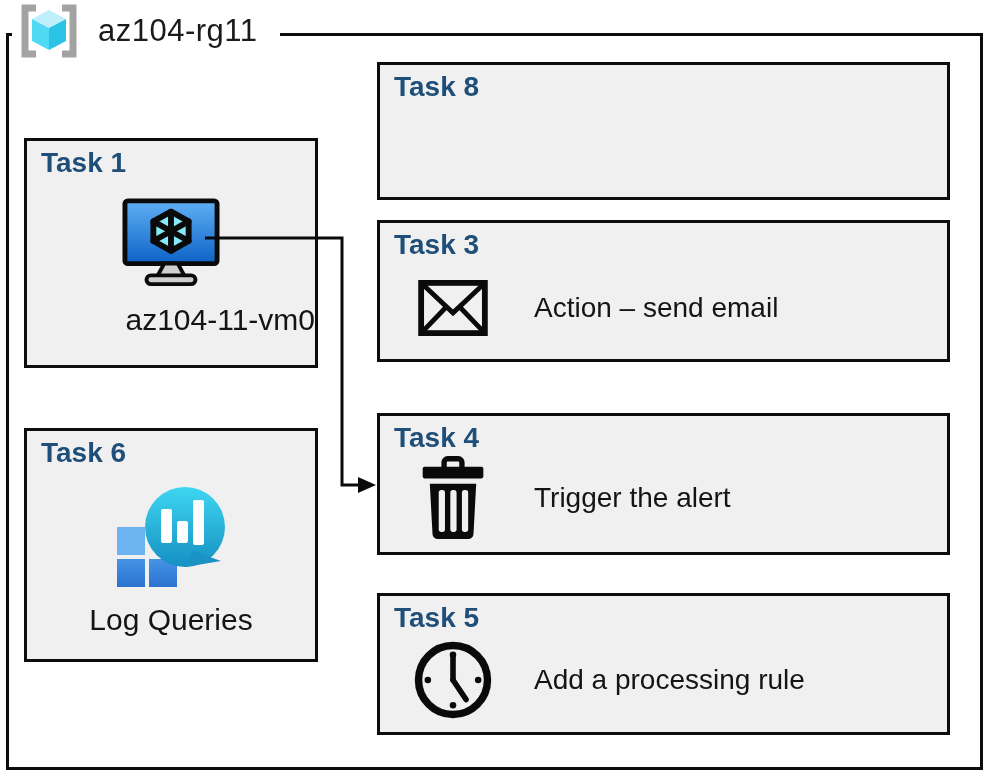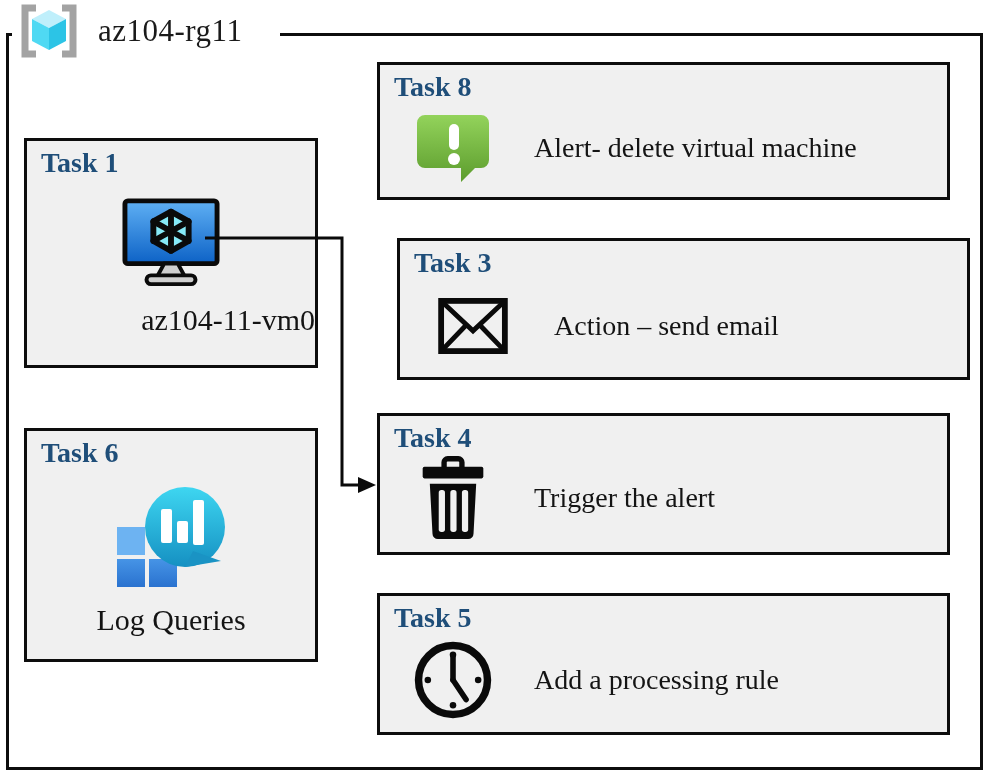--- a/index.html
+++ b/index.html
@@ -1,37 +1,37 @@
 <!DOCTYPE html>
 <html><head>
 <meta charset="utf-8">
 <style>
   html,body{margin:0;padding:0;background:#fff;}
   body{font-family:"Liberation Sans",sans-serif;}
-  #page{position:relative;width:992px;height:774px;background:#ffffff;overflow:hidden;font-family:Liberation Serif, serif;}
+  #page{position:relative;width:992px;height:774px;background:#ffffff;overflow:hidden;}
 
   .outer{position:absolute;left:6px;top:33px;width:977px;height:737px;
          border:3px solid #0d0d0d;box-sizing:border-box;background:#ffffff;}
 
   .header-patch{position:absolute;left:12px;top:25px;width:268px;height:17px;background:#ffffff;}
   .rg-icon{position:absolute;left:16px;top:3px;}
   .rg-title{position:absolute;left:98px;top:13px;font-size:31px;color:#1a1a1a;letter-spacing:0.5px;}
 
   .card{position:absolute;background:#f0f0f0;border:3px solid #0d0d0d;box-sizing:border-box;}
   .card-title{position:absolute;left:14px;top:5px;font-size:28px;font-weight:bold;color:#1f4e79;line-height:34px;}
 
   
   #card-1{left:24px;top:138px;width:294px;height:230px;}
   #card-6{left:24px;top:428px;width:294px;height:234px;}
   .icon-center{position:absolute;left:0;right:0;display:flex;justify-content:center;}
   .center-label{position:absolute;left:0;right:0;text-align:center;font-size:30px;color:#141414;}
 
   
   #card-2{left:377px;top:62px;width:573px;height:138px;}
-  #card-3{left:377px;top:238px;width:573px;height:142px;margin-left:20px;}
+  #card-3{left:377px;top:220px;width:573px;height:142px;}
   #card-4{left:377px;top:413px;width:573px;height:142px;}
   #card-5{left:377px;top:593px;width:573px;height:142px;}
   .task-row{position:absolute;left:32px;top:40px;bottom:6px;right:8px;
             display:flex;align-items:center;}
   .icon-box{width:82px;display:flex;justify-content:center;margin-right:40px;flex:none;}
   .task-label{font-size:28px;color:#141414;white-space:nowrap;}
 
   .connector{position:absolute;left:0;top:0;pointer-events:none;}
 </style>
 </head>
@@ -95,36 +95,20 @@
         <rect x="46" y="26" width="11" height="34" rx="2" fill="#ffffff"></rect>
         <rect x="62" y="38" width="11" height="22" rx="2" fill="#ffffff"></rect>
         <rect x="78" y="17" width="11" height="45" rx="2" fill="#ffffff"></rect>
       </svg>
     </div>
     <div class="center-label" style="top:172px;">Log Queries</div>
   </div>
 
   <div class="card" id="card-2">
     <div class="card-title">Task 8</div>
-    <div class="task-row">
-      <div class="icon-box">
-        <svg width="76" height="72" viewBox="0 0 76 72">
-          <defs>
-            <linearGradient id="gGreen" x1="0" y1="0" x2="0" y2="1">
-              <stop offset="0" stop-color="#93d35b"></stop>
-                <stop offset="1" stop-color="#5c9c2d"></stop>
-            </linearGradient>
-          </defs>
-          <path d="M10,3 H66 A8,8 0 0 1 74,11 V48 A8,8 0 0 1 66,56 H60 L46,70 V56 H10 A8,8 0 0 1 2,48 V11 A8,8 0 0 1 10,3 Z" fill="url(#gGreen)"></path>
-          <rect x="34" y="12" width="10" height="26" rx="5" fill="#ffffff"></rect>
-          <circle cx="39" cy="47" r="6" fill="#ffffff"></circle>
-        </svg>
-      </div>
-      <div class="task-label">Alert- delete virtual machine</div>
-    </div>
   </div>
 
   <div class="card" id="card-3">
     <div class="card-title">Task 3</div>
     <div class="task-row">
       <div class="icon-box">
         <svg width="70" height="56" viewBox="0 0 72 58">
           <rect x="3" y="3" width="66" height="52" fill="#f0f0f0" stroke="#0a0a0a" stroke-width="6"></rect>
           <path d="M5,5 L36,34 L67,5" fill="none" stroke="#0a0a0a" stroke-width="5"></path>
           <path d="M5,53 L29,28 M67,53 L43,28" fill="none" stroke="#0a0a0a" stroke-width="5"></path>

